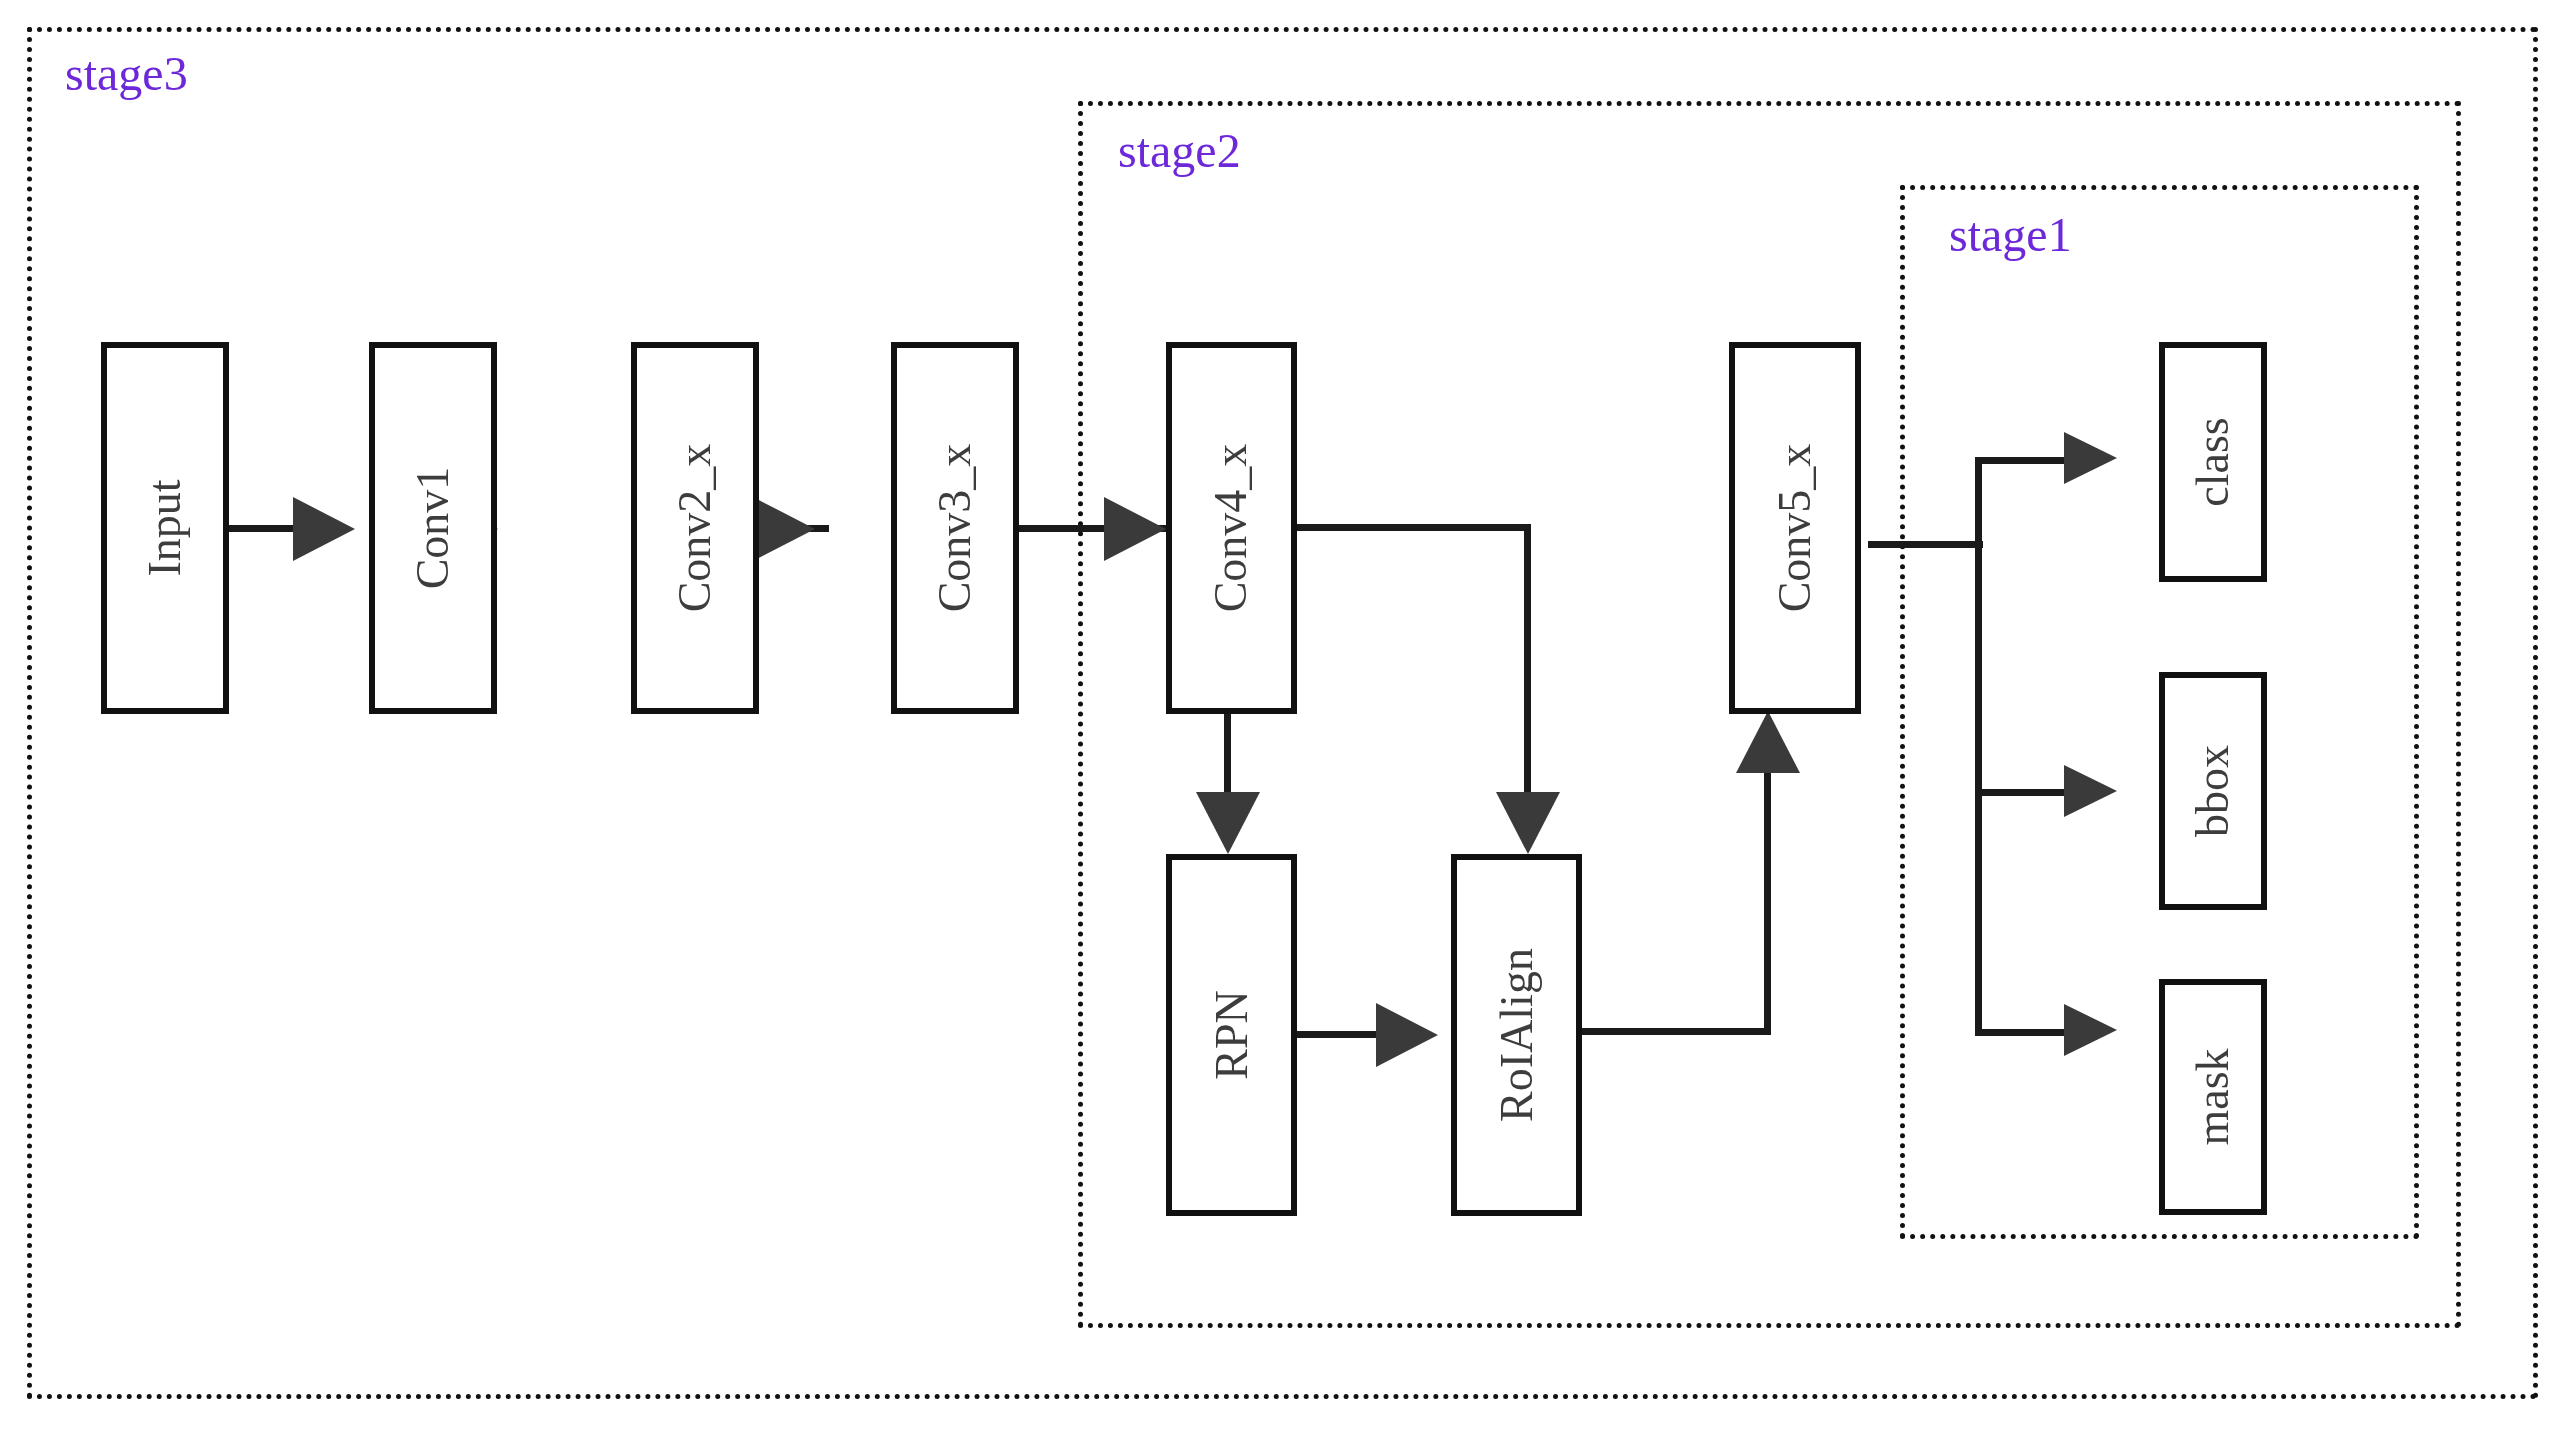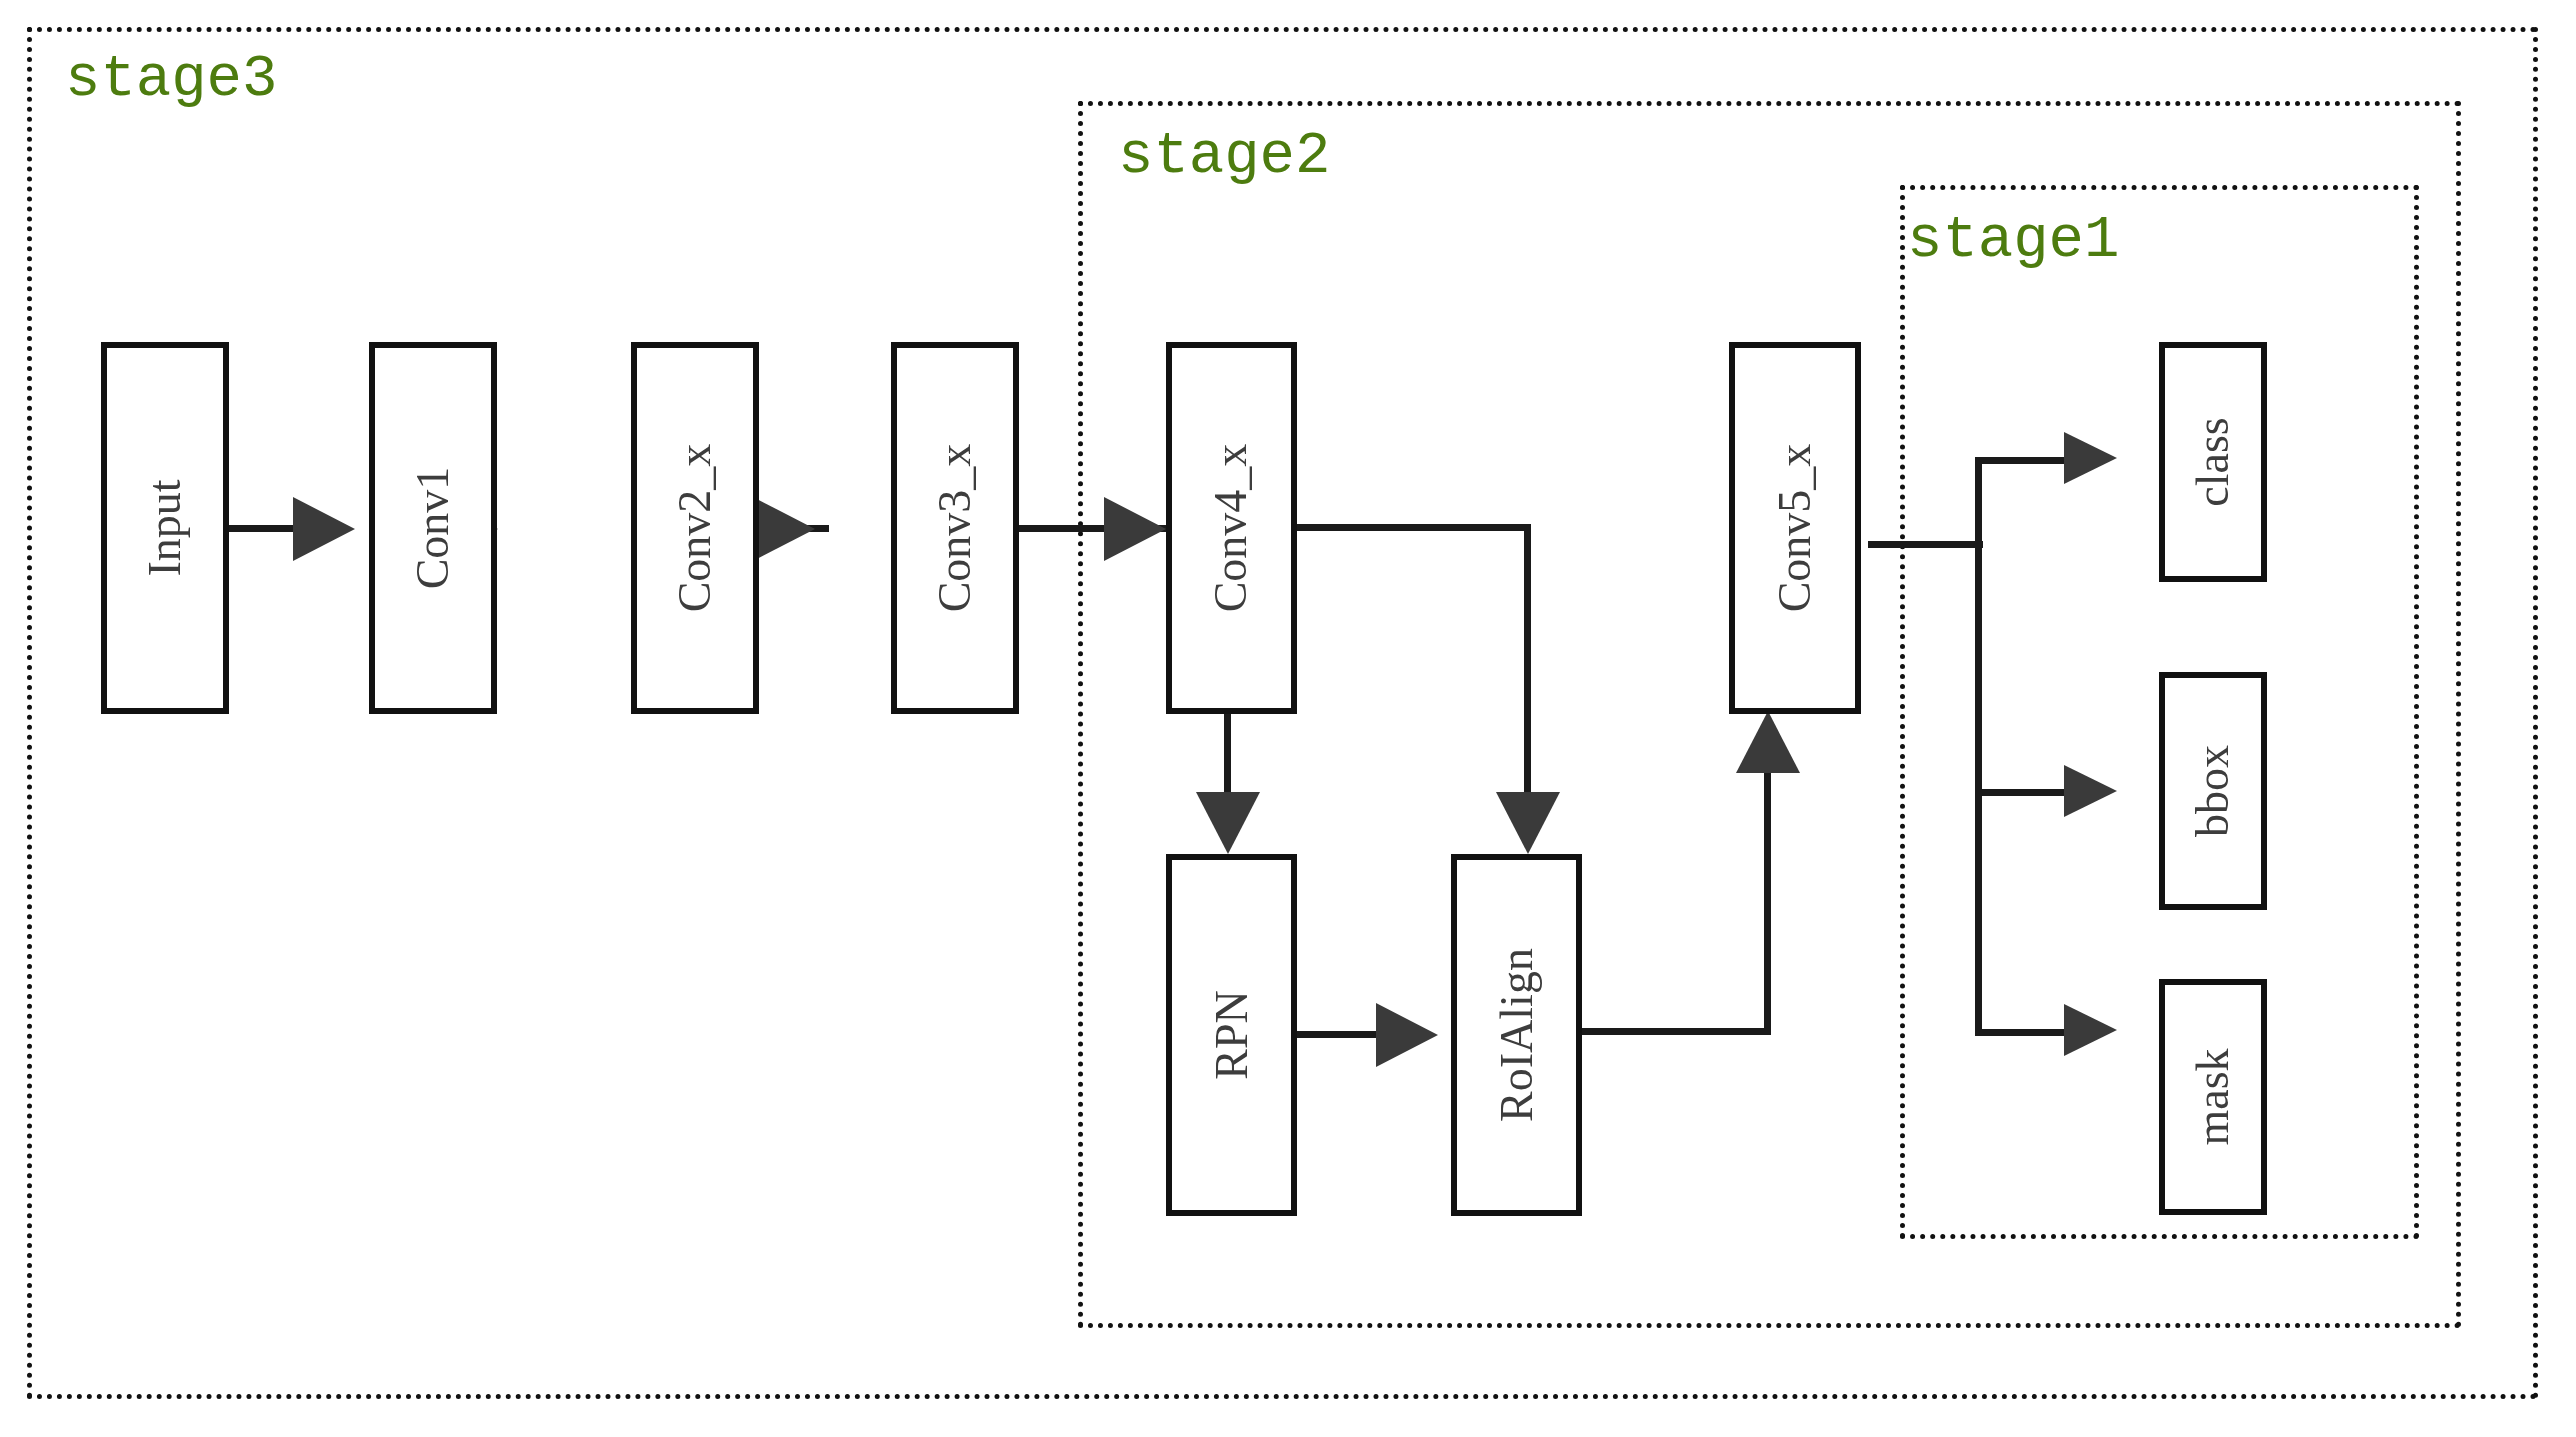--- a/index.html
+++ b/index.html
@@ -11,23 +11,23 @@
     overflow:hidden;
   }
   .dotbox{
     position:absolute;
     border:5.3px dotted #111111;
     box-sizing:border-box;
     background:transparent;
   }
   .stage-label{
     position:absolute;
-    font-size:59px;
-    color:#4d7c0f;
-    font-family:Liberation Mono, monospace;
+    font-size:48px;
+    color:#6d28d9;
+    font-family:Liberation Serif, serif;
     white-space:nowrap;
     letter-spacing:0px;
   }
   .nodebox{
     position:absolute;
     border:6.2px solid #111111;
     background:#ffffff;
     box-sizing:border-box;
     display:flex;
     align-items:center;
@@ -77,21 +77,21 @@
 <body>
 
 <div id="stage">
 
   <div class="dotbox" style="left:27px;top:27px;width:2511px;height:1372px;"></div>
   <div class="dotbox" style="left:1078px;top:101px;width:1383px;height:1227px;"></div>
   <div class="dotbox" style="left:1900px;top:185px;width:519px;height:1054px;"></div>
 
   <div class="stage-label" style="left:65px;top:46px;">stage3</div>
   <div class="stage-label" style="left:1118px;top:123px;text-align:center;">stage2</div>
-  <div class="stage-label" style="left:1907px;top:207px;">stage1</div>
+  <div class="stage-label" style="left:1949px;top:207px;">stage1</div>
 
   <div class="hline" style="left:228px;top:525px;width:71px;"></div>
   <div class="arrow-r" style="left:293px;top:497px;"></div>
 
   <div class="hline" style="left:370px;top:525px;width:71px;"></div>
   <div class="arrow-r" style="left:436px;top:497px;"></div>
 
   <div class="hline" style="left:758px;top:525px;width:71px;"></div>
   <div class="arrow-r" style="left:753px;top:497px;"></div>
 

